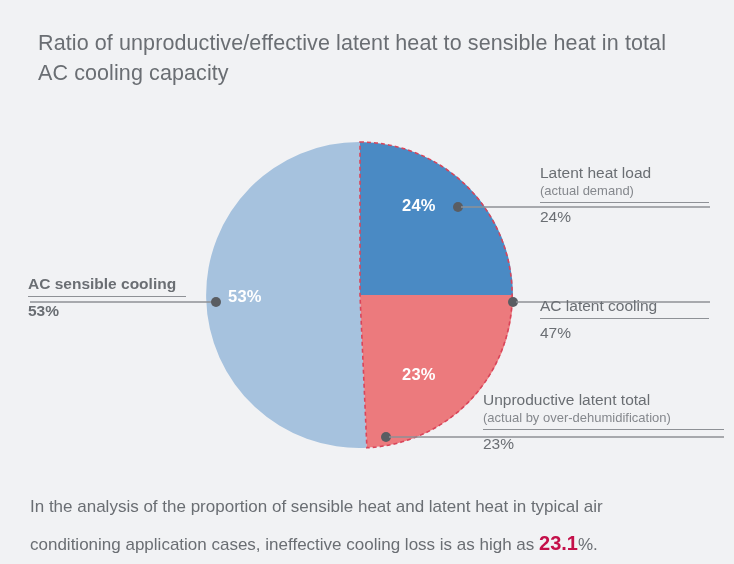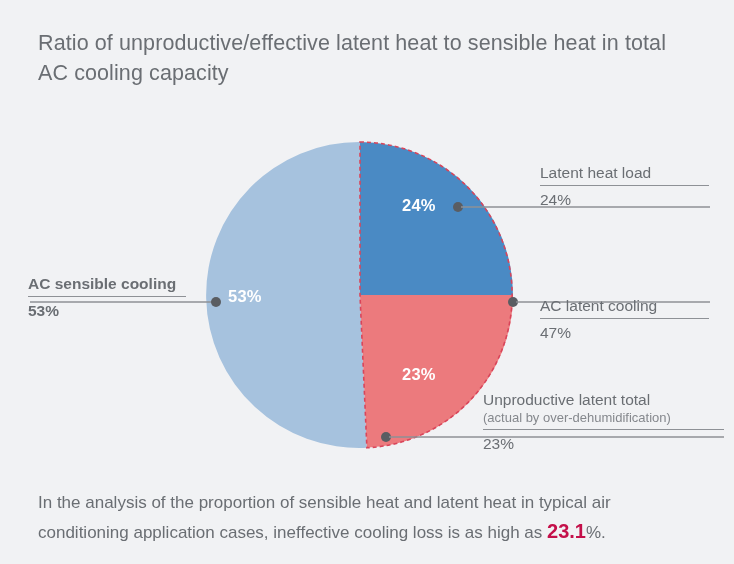--- a/index.html
+++ b/index.html
@@ -90,25 +90,25 @@
   
   #callout-sensible { left: 28px; top: 274px; width: 158px; font-weight: bold; }
   
   #callout-latent-load   { left: 540px; top: 163px; width: 169px; }
   #callout-latent-cooling{ left: 540px; top: 272px; width: 169px; margin-top: 24px; }
   #callout-unproductive  { left: 483px; top: 390px; width: 241px; }
 
   
   #footer-note {
     position: absolute;
-    left: 38px;
+    left: 30px;
     top: 489px;
     width: 668px;
     font-size: 17px;
-    line-height: 28px;
+    line-height: 36px;
     color: #6a6e73;
   }
   #footer-highlight {
     color: #c4104a;
     font-weight: bold;
     font-size: 20px;
   }
 </style>
 </head>
 <body>
@@ -145,20 +145,21 @@
   <div class="slice-value" id="slice-value-unproductive">23%</div>
 
   <div class="callout" id="callout-sensible">
     <div class="callout-title align-left">AC sensible cooling</div>
     <div class="callout-rule"></div>
     <div class="callout-value align-left">53%</div>
   </div>
 
   <div class="callout" id="callout-latent-load">
     <div class="callout-title align-right">Latent heat load</div>
+    <div class="callout-sub align-right">(actual demand)</div>
     <div class="callout-rule"></div>
     <div class="callout-value align-right">24%</div>
   </div>
 
   <div class="callout" id="callout-latent-cooling">
     <div class="callout-title align-right">AC latent cooling</div>
     <div class="callout-rule"></div>
     <div class="callout-value align-right">47%</div>
   </div>
 

